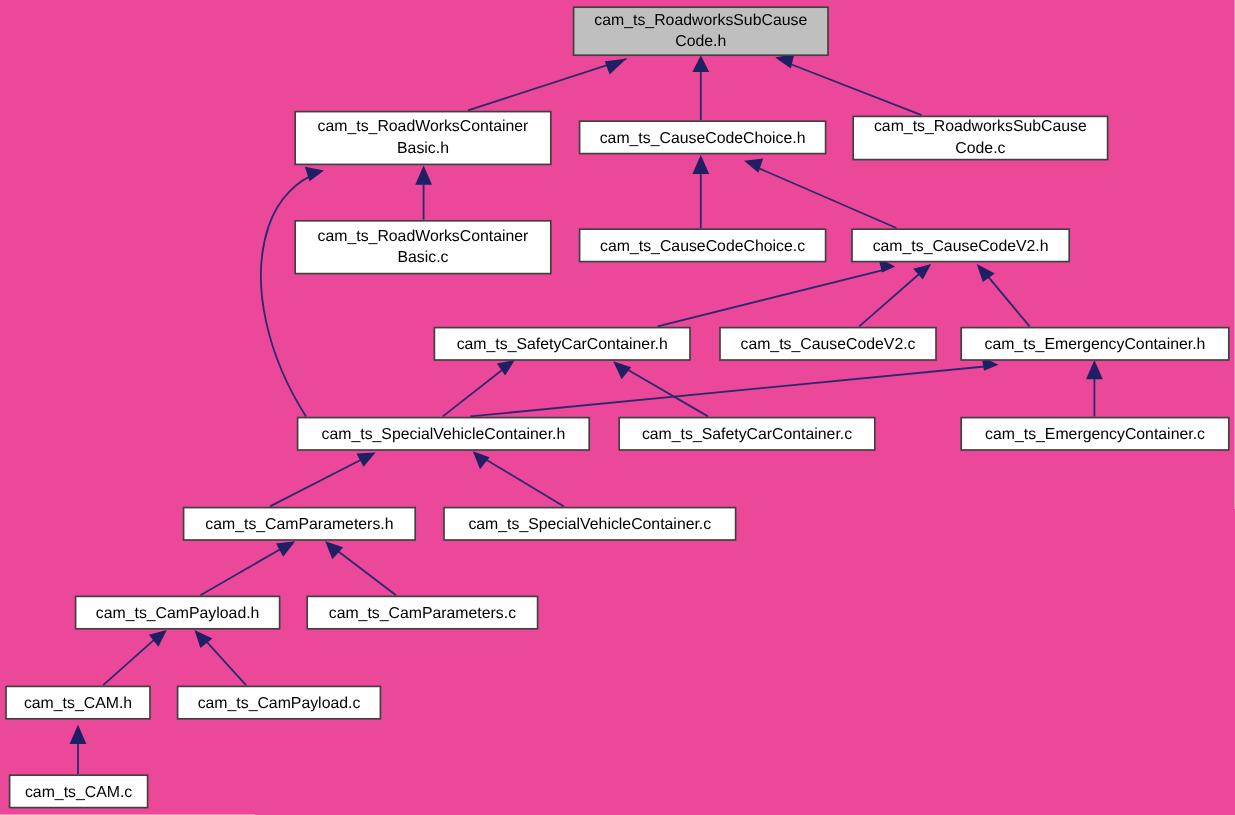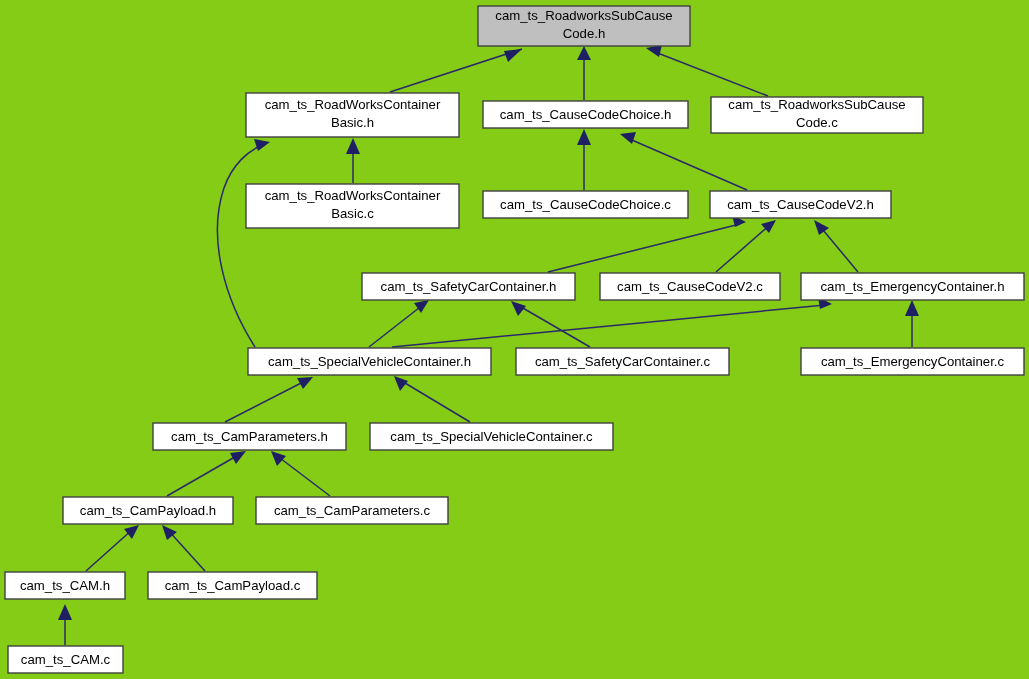--- a/index.html
+++ b/index.html
@@ -7,21 +7,21 @@
     padding: 0;
     background: #ffffff;
   }
   body {
     font-family: "Liberation Sans", sans-serif;
   }
   #graph-wrap {
     position: relative;
     width: 1029px;
     height: 679px;
-    background: #84cc16;
+    background: #ec4899;
     overflow: hidden;
   }
   svg#depgraph {
     display: block;
     width: 1029px;
     height: 679px;
   }
   .node-box {
     fill: #ffffff;
     stroke: #404040;

